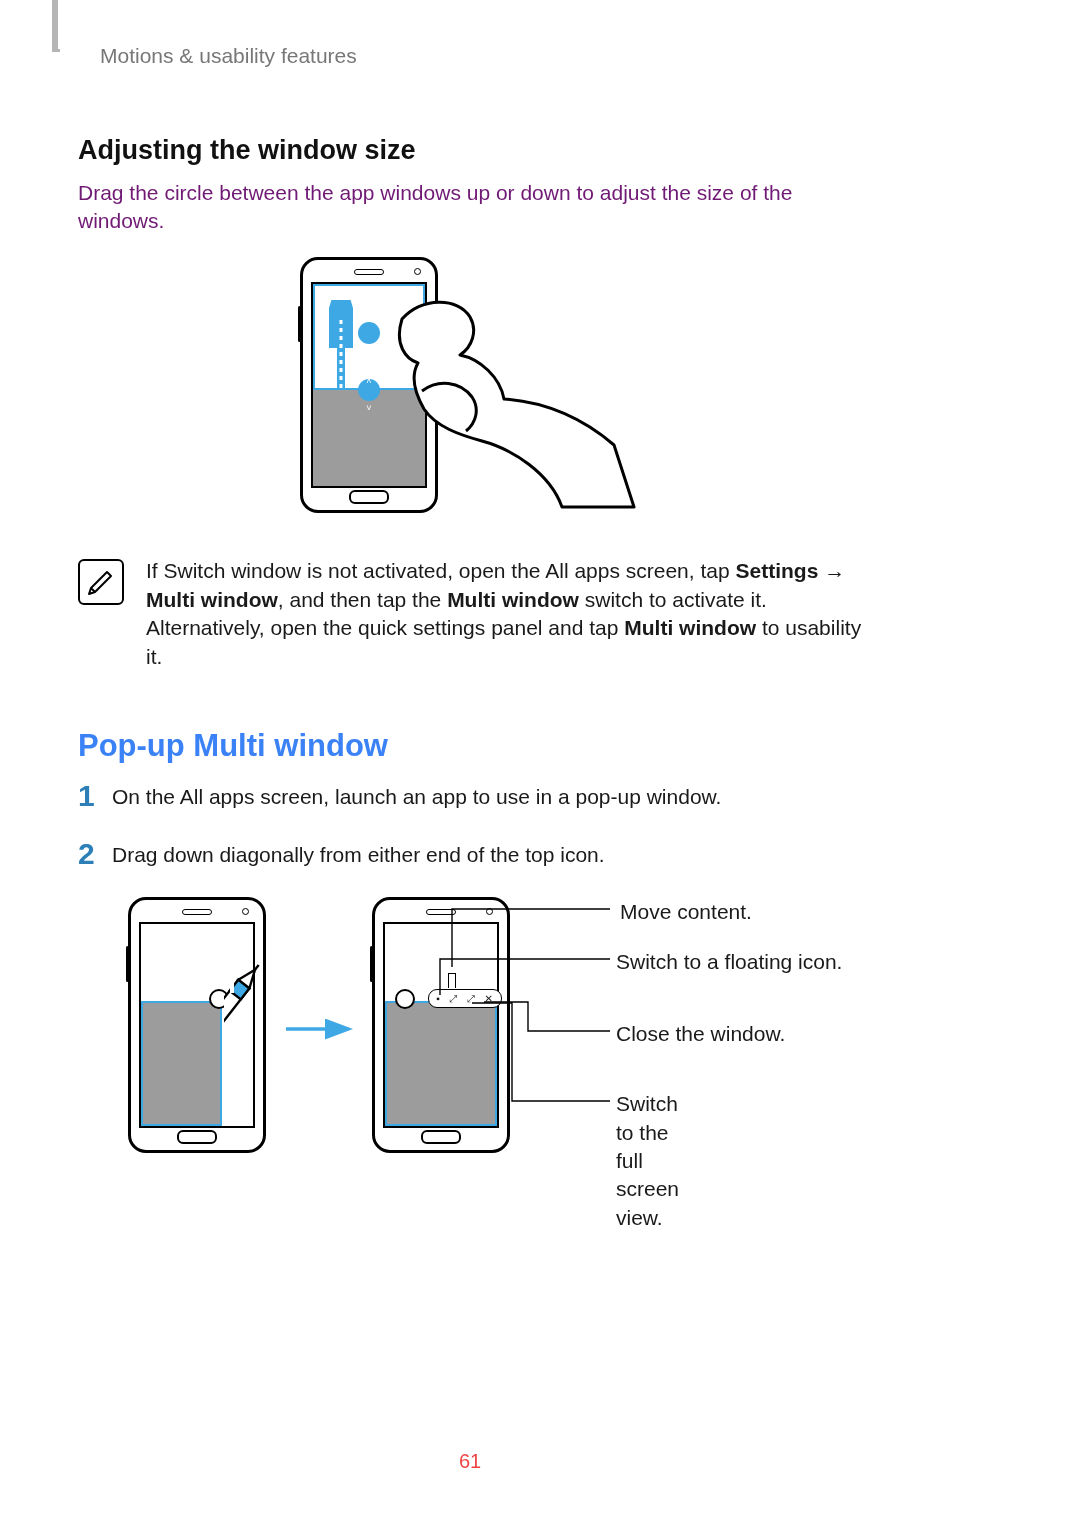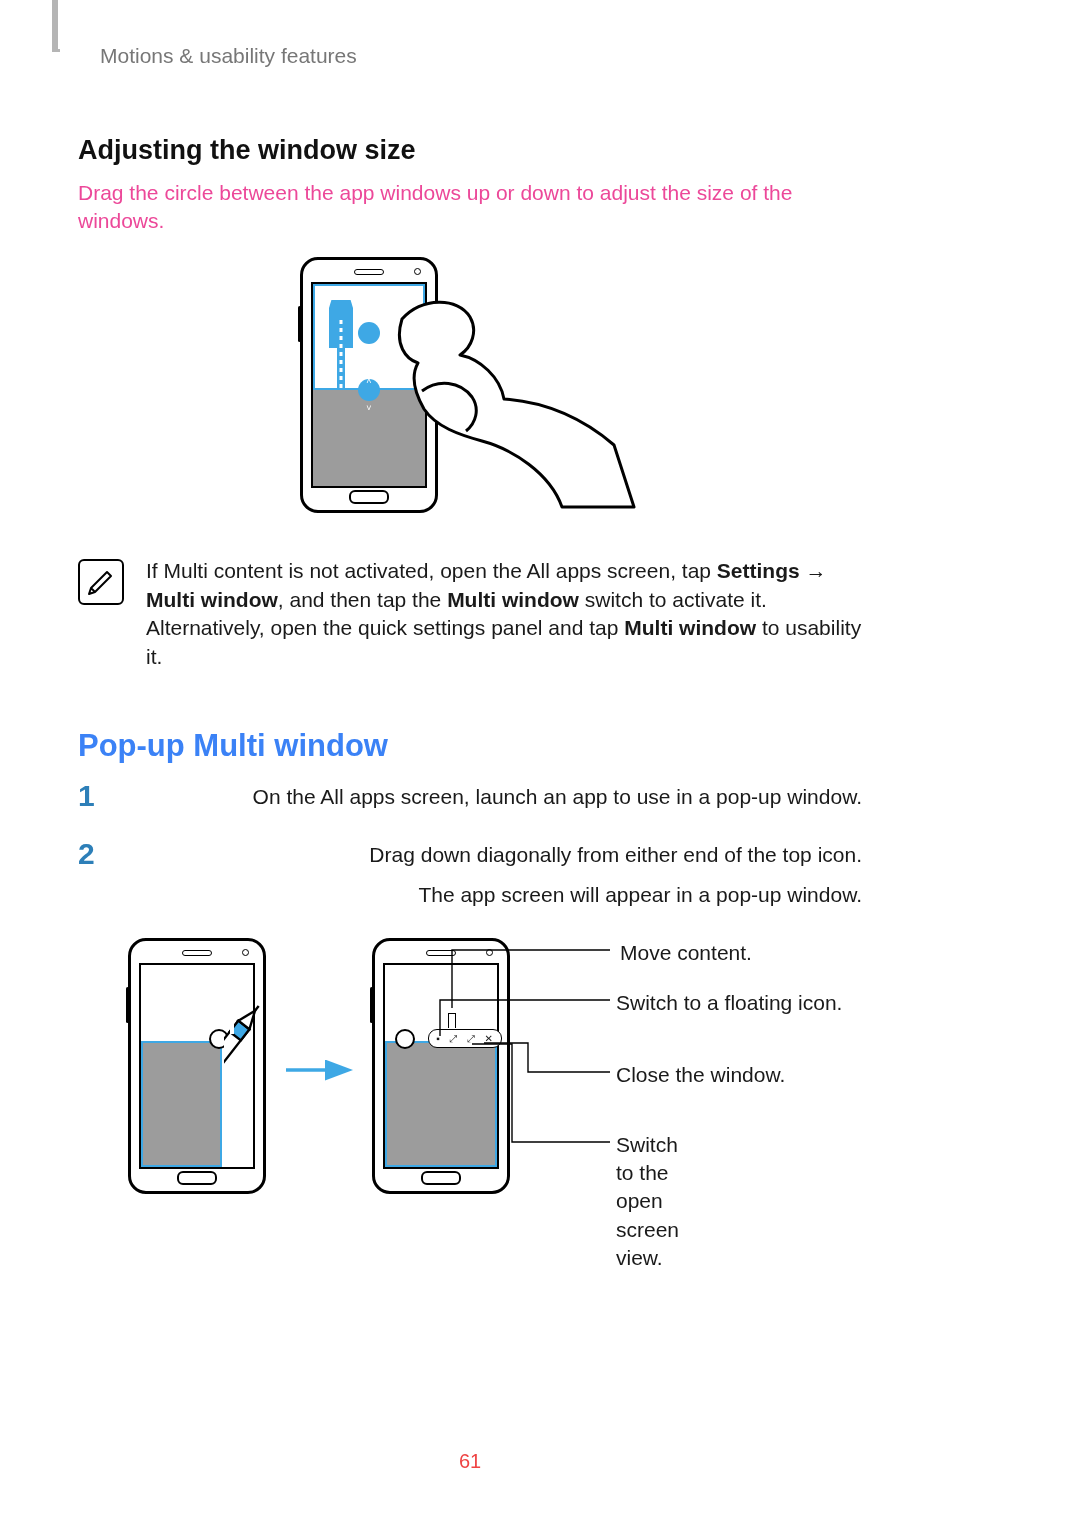--- a/index.html
+++ b/index.html
@@ -2,27 +2,27 @@
 <html><head>
 <meta charset="utf-8">
 <style>
   html,body{margin:0;padding:0;background:#fff;}
   body{font-family:"Segoe UI","Myriad Pro","Helvetica Neue",Arial,sans-serif;color:#1a1a1a;font-size:21px;line-height:1.35;}
   .page{width:940px;height:1527px;position:relative;box-sizing:border-box;padding:36px 78px 0 78px;}
   .corner{position:absolute;left:52px;top:0;width:6px;height:52px;background:#b5b5b5;}
   .corner::after{content:"";position:absolute;left:0;top:49px;width:8px;height:3px;background:#b5b5b5;}
   .breadcrumb{color:#777;font-size:21px;margin:6px 0 0 22px;}
   .h3{font-weight:700;font-size:27px;margin:62px 0 10px 0;color:#111;}
-  .para{font-size:21px;color:#ec4899;margin:0 0 16px 0;}
+  .para{font-size:21px;color:#701a75;margin:0 0 16px 0;}
   .fig-center{display:flex;justify-content:center;margin:16px 0 26px 0;}
   .accent{color:#3b82f6;font-weight:700;font-size:31px;margin:54px 0 16px 0;}
   .step{display:flex;align-items:flex-start;margin:10px 0 0 0;}
   .step .num{color:#2d7fb8;font-weight:700;font-size:30px;width:34px;line-height:1.1;margin-top:-4px;}
   .step .txt{flex:1;font-size:21px;}
-  .step .txt p{margin:0 0 12px 0;text-align:right;}
+  .step .txt p{margin:0 0 12px 0;}
   .note-row{display:flex;align-items:flex-start;margin:24px 0 8px 0;}
   .note-icon{width:42px;height:42px;border:2.5px solid #000;border-radius:6px;flex:0 0 auto;margin:2px 22px 0 0;display:flex;align-items:center;justify-content:center;}
   .note-text{flex:1;font-size:21px;}
   b{font-weight:700;text-align:right;}
   .arrow{font-family:inherit;}
   .pagenum{position:absolute;bottom:52px;left:0;width:100%;text-align:center;color:#ef4444;font-size:20px;}
   
   .phone{width:138px;height:256px;border:3px solid #000;border-radius:18px;background:#fff;position:relative;box-sizing:border-box;display:flex;flex-direction:column;align-items:center;}
   .phone .cam{position:absolute;top:8px;right:14px;width:5px;height:5px;border:1.5px solid #000;border-radius:50%;}
   .phone .spk{position:absolute;top:9px;left:50%;transform:translateX(-50%);width:28px;height:4px;border:1.5px solid #000;border-radius:3px;}
@@ -99,38 +99,37 @@
     </div>
   </div>
 
   <div class="note-row">
     <div class="note-icon">
       <svg width="28" height="28">
           <path d="M4 20 L20 4 L24 8 L8 24 Z M4 20 L2 26 L8 24 Z" fill="none" stroke="#000" stroke-width="2" stroke-linejoin="round"></path>
         </svg>
     </div>
     <div class="note-text">
-      <span>If Multi content is not activated, open the All apps screen, tap </span><b>Settings</b><span class="arrow"> → </span><b>Multi window</b><span>, and then tap the </span><b>Multi window</b><span> switch to activate it. Alternatively, open the quick settings panel and tap </span><b>Multi window</b><span> to usability it.</span>
+      <span>If Switch window is not activated, open the All apps screen, tap </span><b>Settings</b><span class="arrow"> → </span><b>Multi window</b><span>, and then tap the </span><b>Multi window</b><span> switch to activate it. Alternatively, open the quick settings panel and tap </span><b>Multi window</b><span> to usability it.</span>
     </div>
   </div>
 
   <div class="accent">Pop-up Multi window</div>
 
   <div class="step">
     <div class="num">1</div>
     <div class="txt">
         <p>On the All apps screen, launch an app to use in a pop-up window.</p>
       </div>
   </div>
 
   <div class="step" style="margin-top:18px;">
     <div class="num">2</div>
     <div class="txt">
       <p>Drag down diagonally from either end of the top icon.</p>
-      <p>The app screen will appear in a pop-up window.</p>
     </div>
   </div>
 
   <div class="fig-row" style="height:290px;">
 
     <div class="phone f2">
       <div class="spk"></div>
         <div class="cam"></div>
         <div class="side"></div>
         <div class="home"></div>
@@ -185,18 +184,18 @@
 
       <svg style="position:absolute;left:0;top:0;overflow:visible;" width="360" height="270">
         <path class="lead" d="M80 70 L80 12 L238 12"></path>
         <path class="lead" d="M68 98 L68 62 L238 62"></path>
         <path class="lead" d="M112 105 L156 105 L156 134 L238 134"></path>
         <path class="lead" d="M100 106 L140 106 L140 204 L238 204"></path>
       </svg>
       <div class="labelrow" style="left:248px;top:1px;">Move content.</div>
       <div class="labelrow" style="left:244px;top:51px;">Switch to a floating icon.</div>
       <div class="labelrow" style="left:244px;top:123px;text-align:right;">Close the window.</div>
-      <div class="labelrow" style="left:244px;top:193px;max-width:220px;white-space:normal;">Switch to the open screen view.</div>
+      <div class="labelrow" style="left:244px;top:193px;max-width:220px;white-space:normal;">Switch to the full screen view.</div>
     </div>
   </div>
 
   <div class="pagenum">61</div>
 </div>
 
 </body></html>

